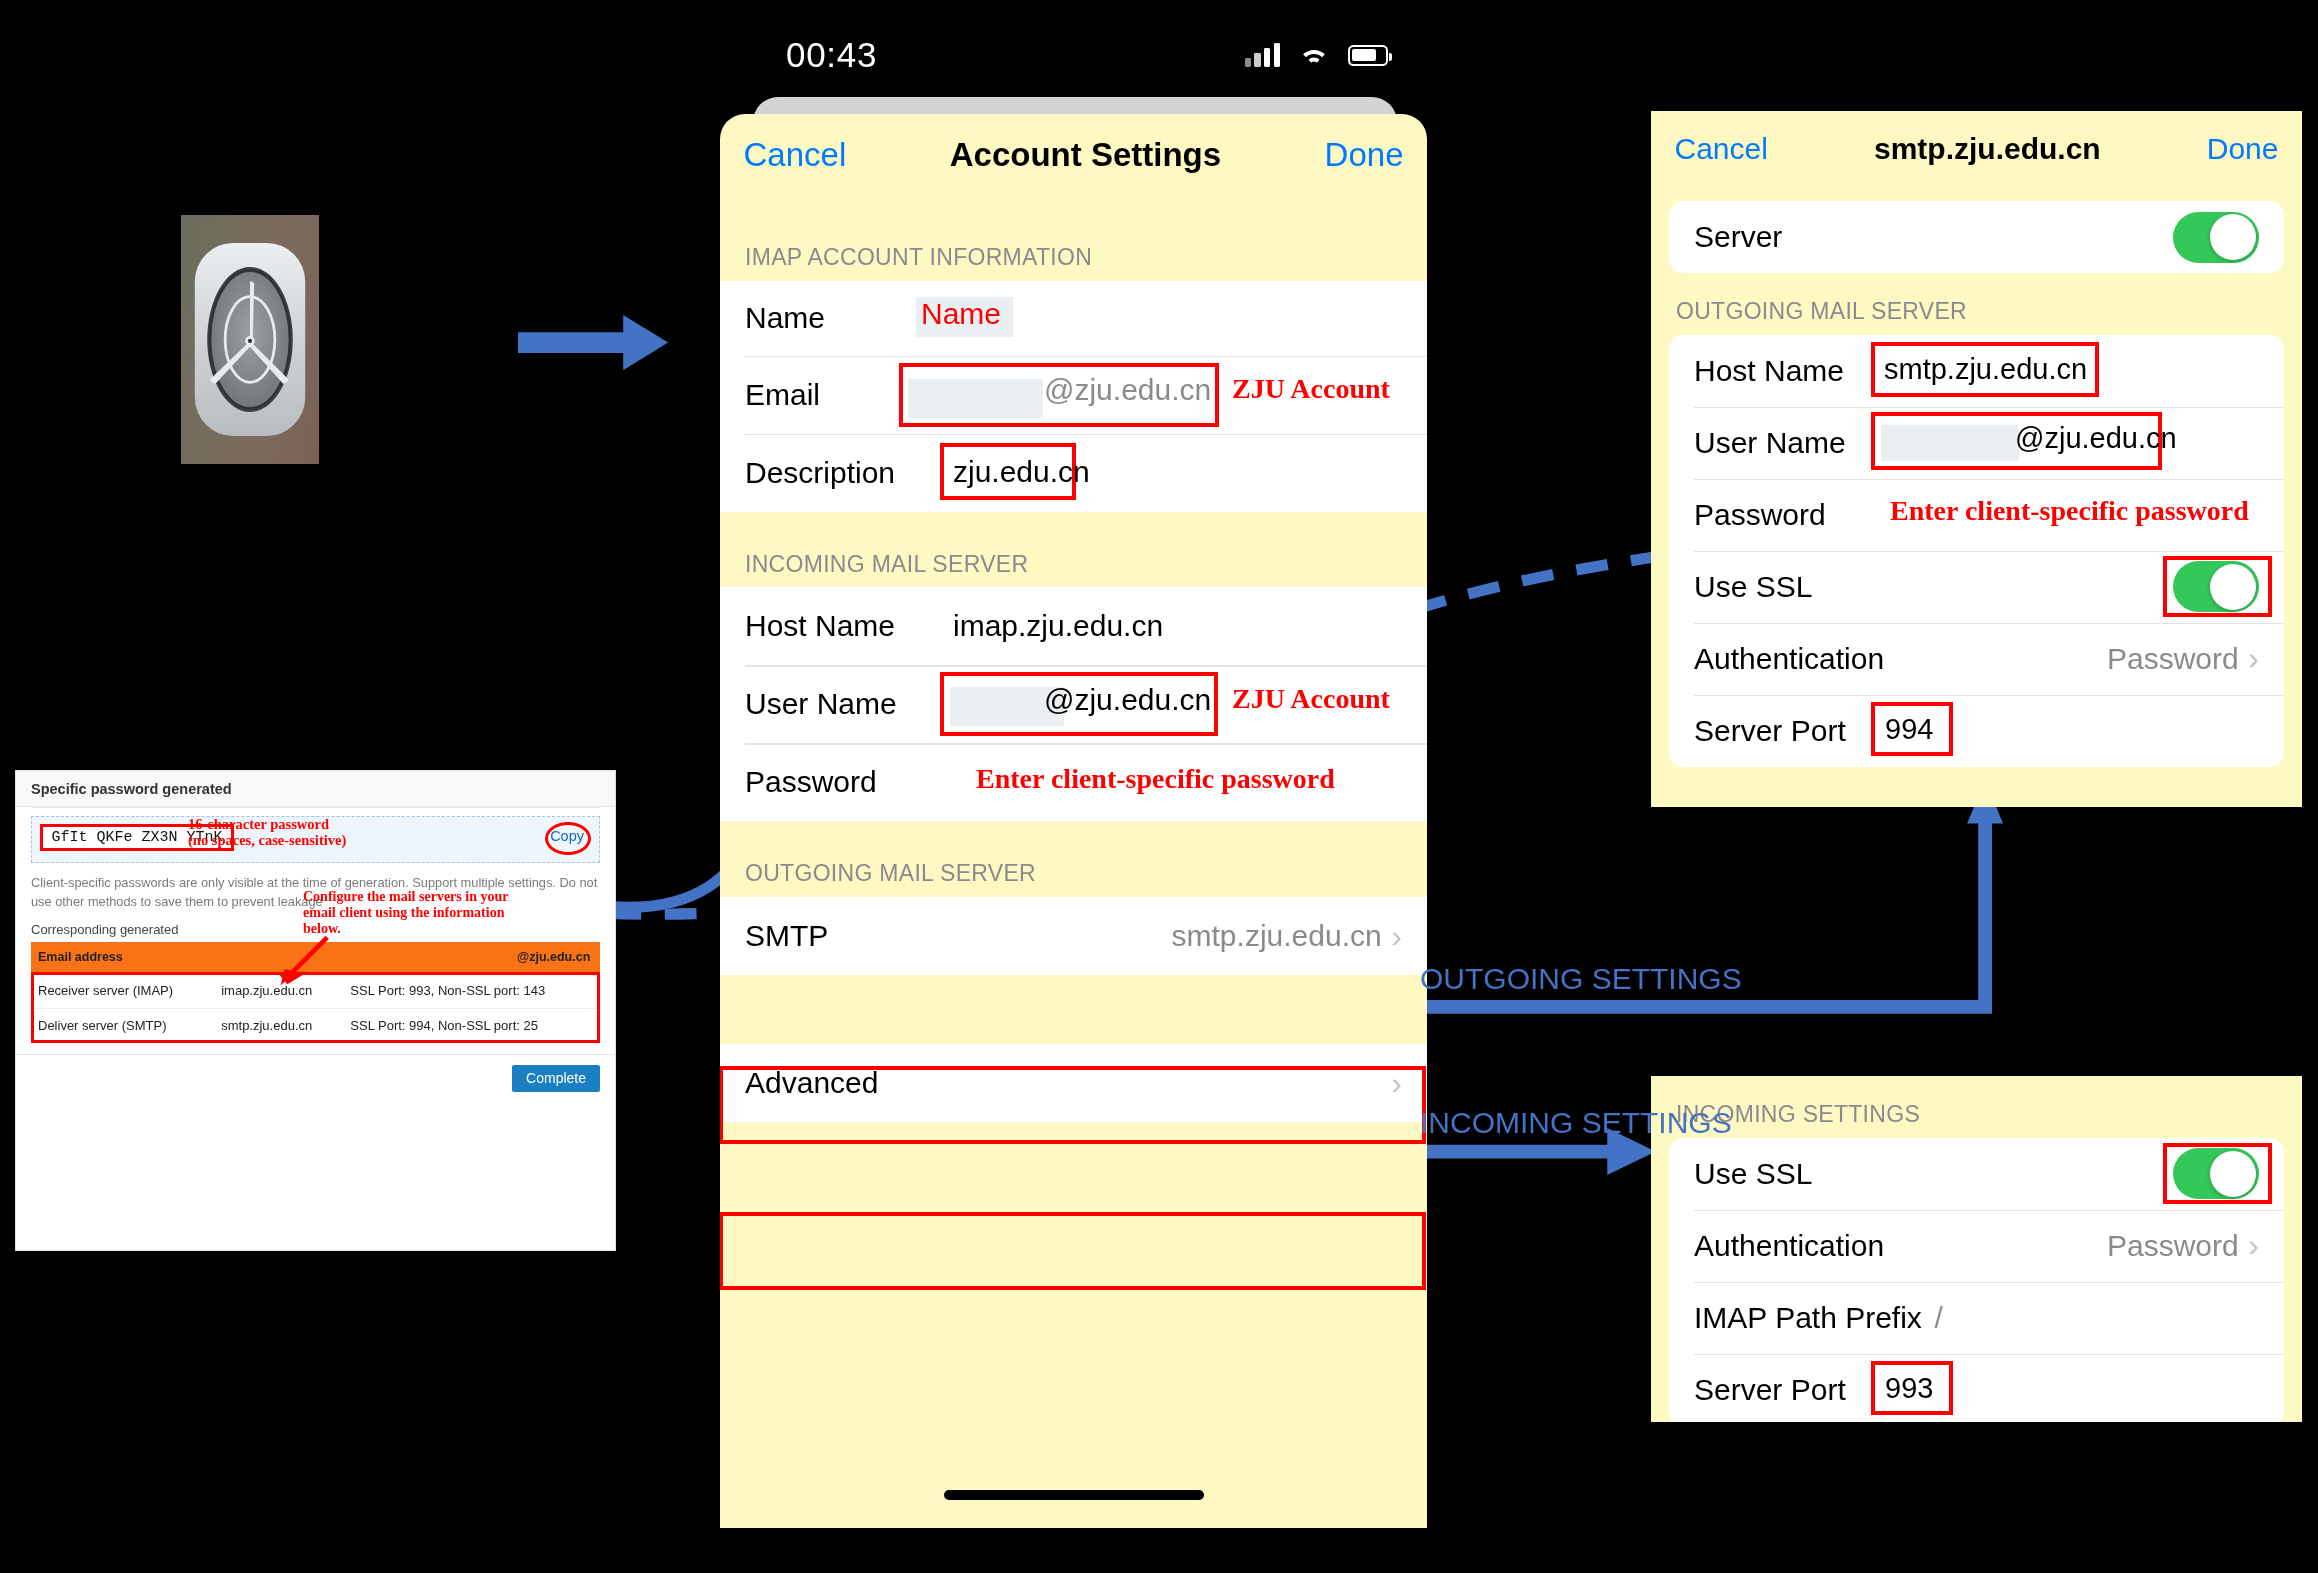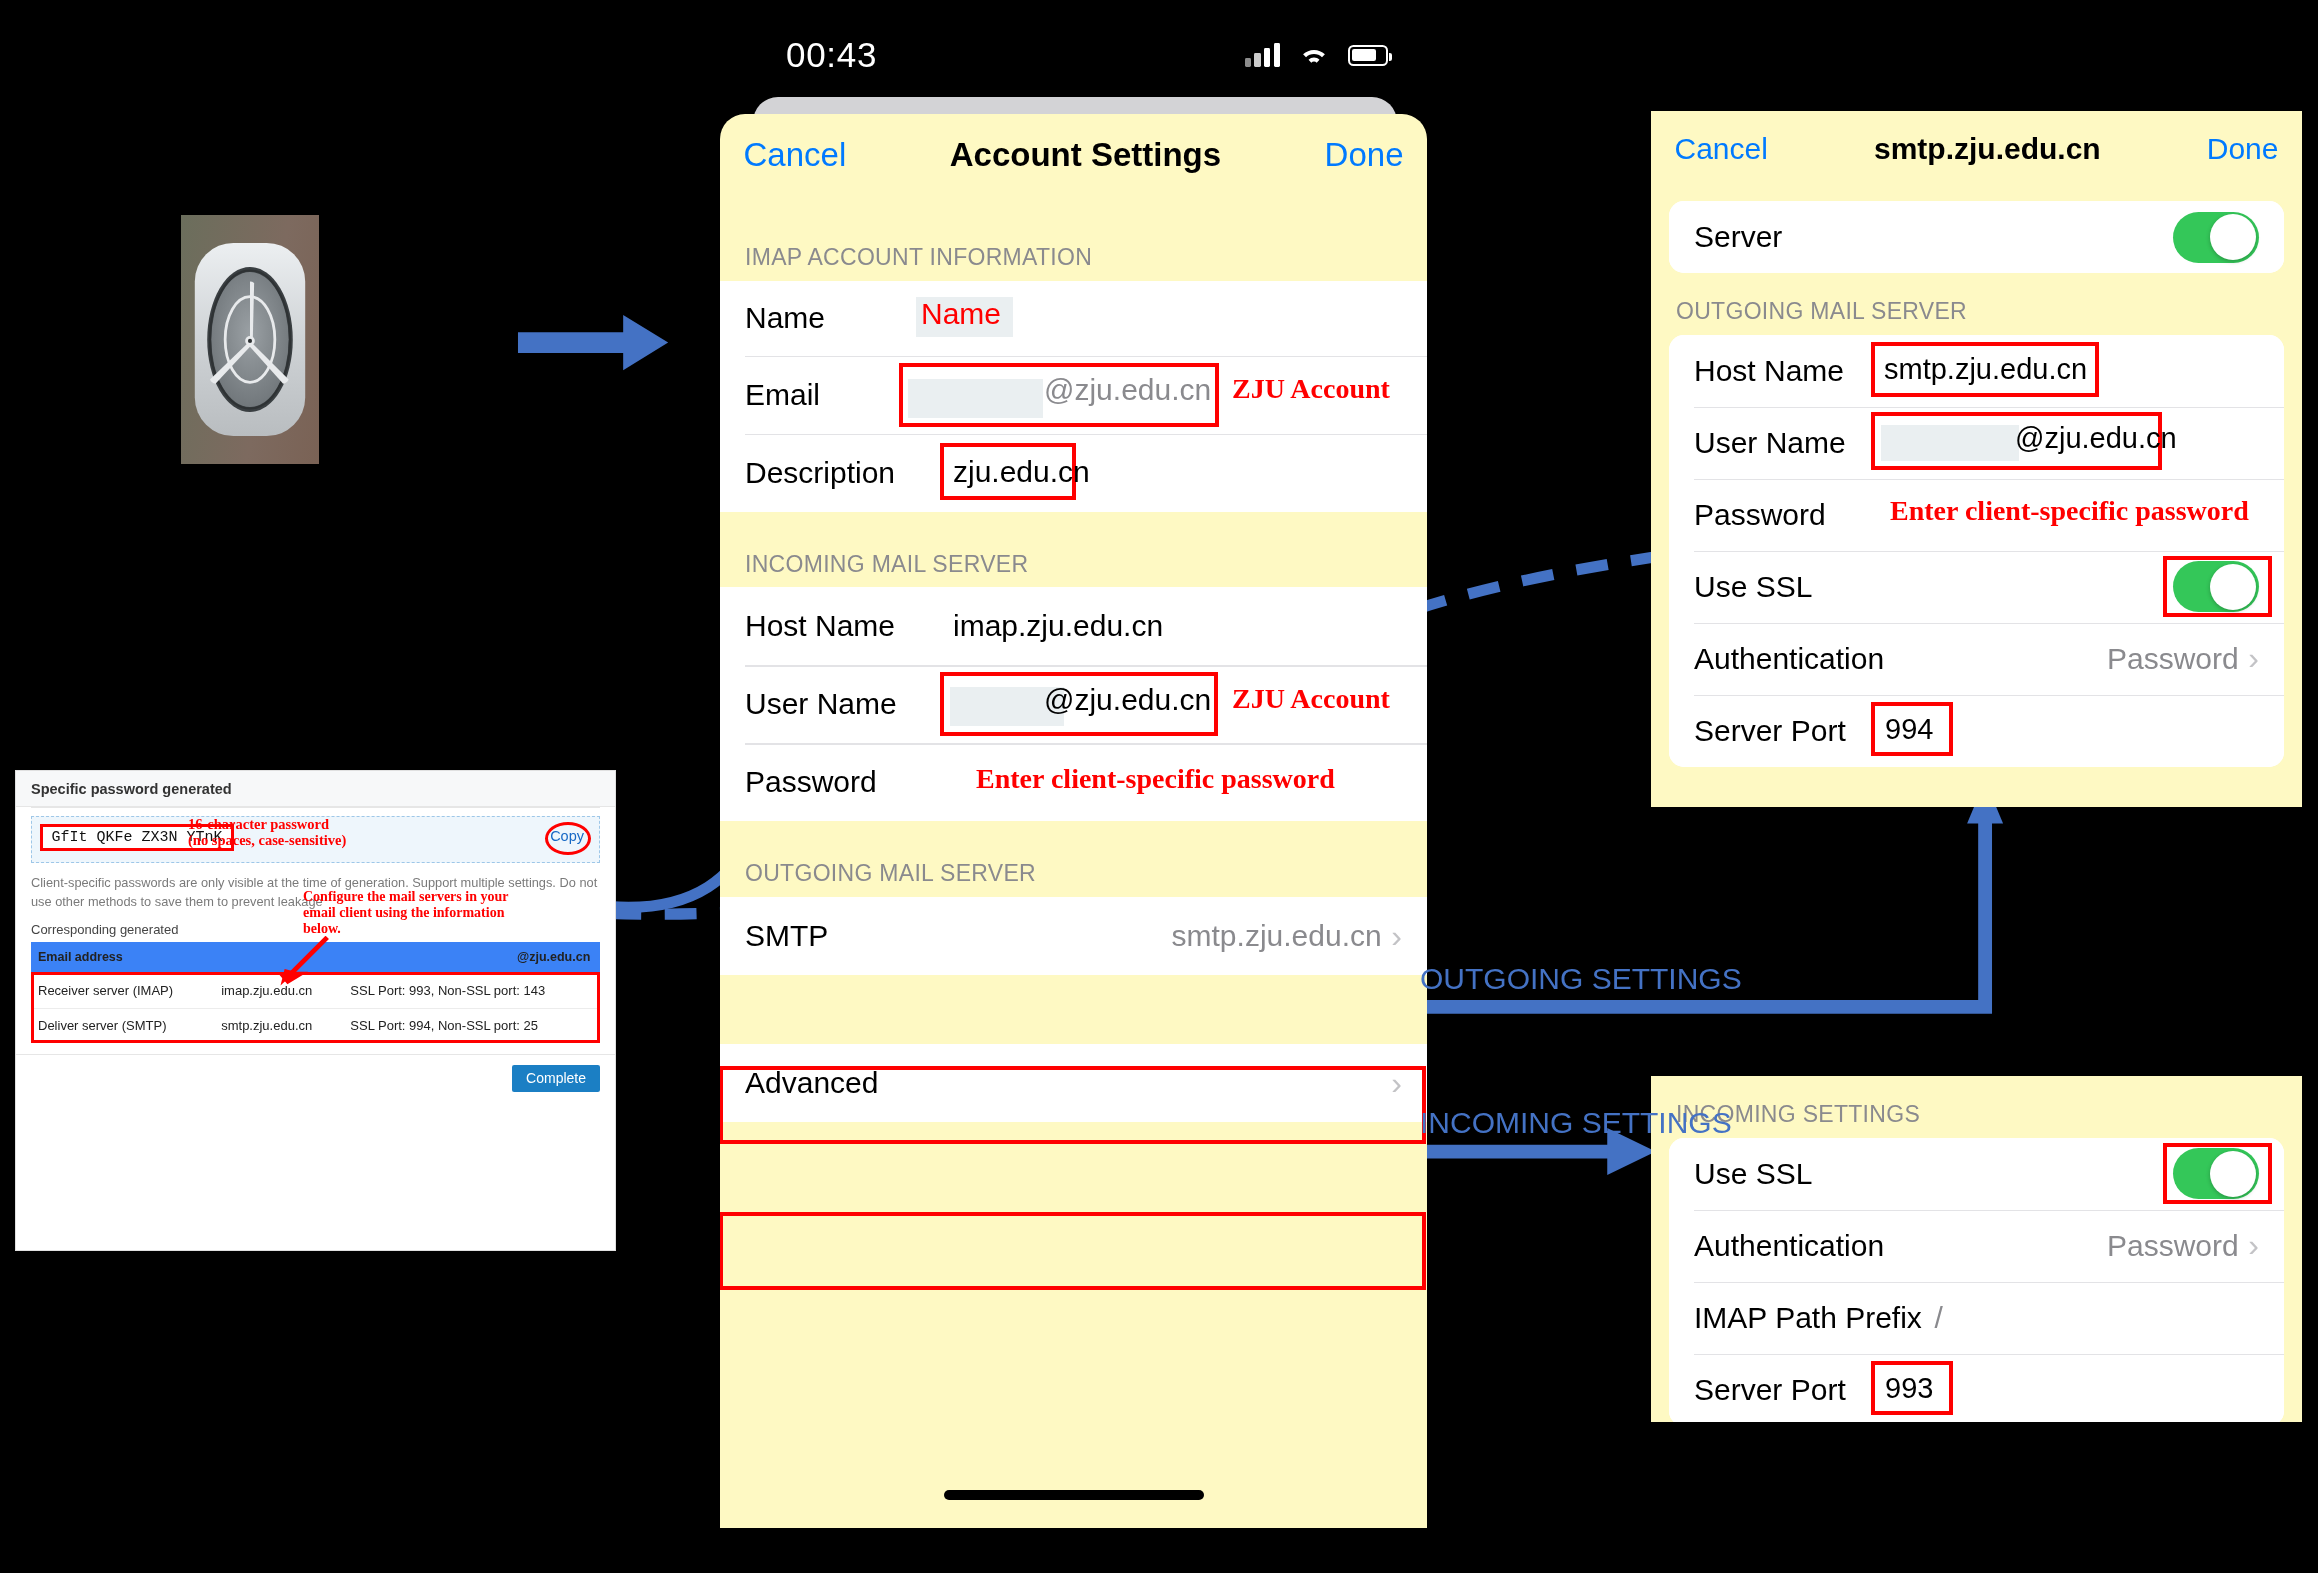--- a/index.html
+++ b/index.html
@@ -106,21 +106,21 @@
   #leftpanel .copyring {
     position:absolute; right:8.3px; top:4.2px; width:46px; height:33px;
     border:3.5px solid #ff0000; border-radius:50%;
   }
   #leftpanel .lp-note {
     padding: 11px 15px 0 15px; color:#7a7a7a; font-size:12.8px; line-height:1.45;
   }
   #leftpanel .lp-corr { padding: 11px 15px 4.2px 15px; color:#444; font-size:13px; }
   #leftpanel table { width: calc(100% - 30px); margin: 0 15px; border-collapse: collapse; }
   #leftpanel th {
-    background:#3b82f6; color:#222; font-size:12.5px; text-align:left;
+    background:#f97316; color:#222; font-size:12.5px; text-align:left;
     padding: 8.3px 7px; font-weight:700;
   }
   #leftpanel th.r { text-align:right; padding-right:9.7px; }
   #leftpanel td {
     font-size:13px; color:#222; padding: 9.7px 7px; border-top:0.7px solid #ececec;
   }
   #leftpanel .tblwrap { position:relative; }
   #leftpanel .tblred {
     position:absolute; left:15px; right:15px; top:30px; bottom:0;
     border:3.5px solid #ff0000; pointer-events:none;

